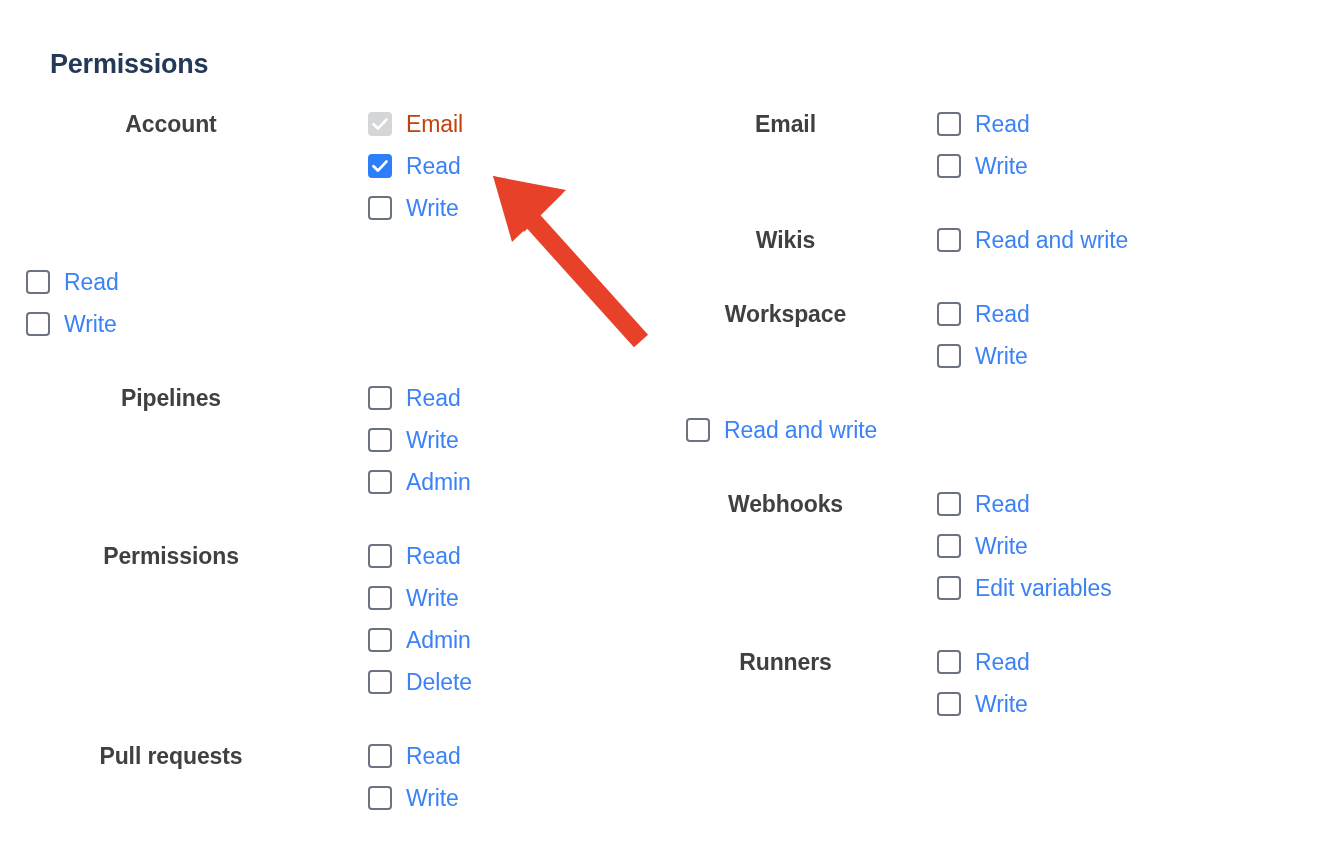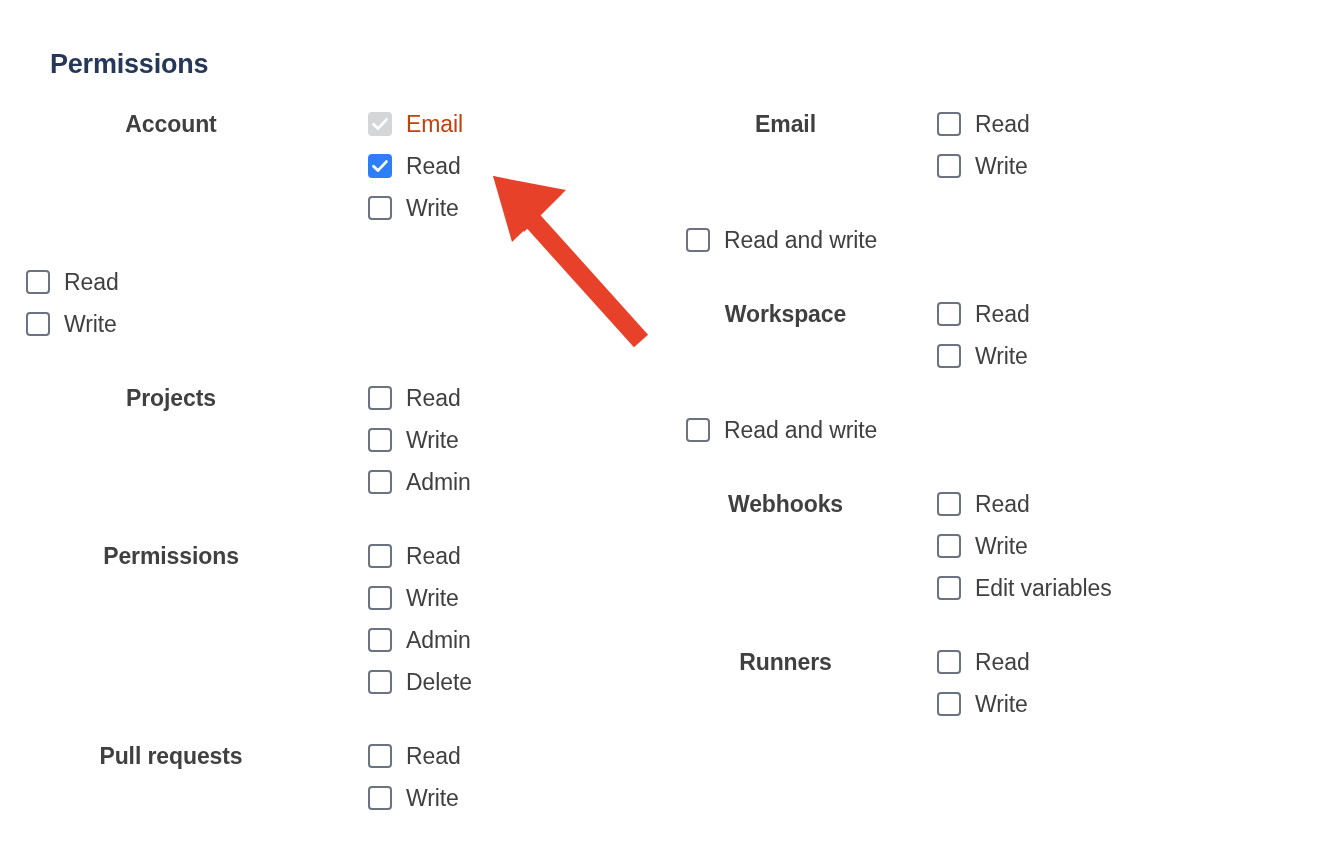--- a/index.html
+++ b/index.html
@@ -109,21 +109,21 @@
     left: 50%;
     top: 50%;
     transform: translate(-50%, -50%);
     width: 18px;
     height: 18px;
   }
 
   .option-label {
     margin-left: 14px;
     font-size: 23px;
-    color: #404040;
+    color: #3b82f6;
     line-height: 42px;
     letter-spacing: -0.1px;
     white-space: nowrap;
   }
   .option-label.muted { color: #c2410c; }
 
   
   .annotation-arrow {
     position: absolute;
     left: 0;
@@ -173,21 +173,21 @@
               <span class="cbox "></span>
               <span class="option-label">Read</span>
             </label>
             <label class="option-row">
               <span class="cbox "></span>
               <span class="option-label">Write</span>
             </label>
           </div>
         </div>
         <div class="perm-group">
-          <div class="group-label">Projects</div>
+          <div class="group-label">Pipelines</div>
           <div class="group-options">
             <label class="option-row">
               <span class="cbox "></span>
               <span class="option-label">Read</span>
             </label>
             <label class="option-row">
               <span class="cbox "></span>
               <span class="option-label">Write</span>
             </label>
             <label class="option-row">
@@ -239,20 +239,21 @@
               <span class="cbox "></span>
               <span class="option-label">Read</span>
             </label>
             <label class="option-row">
               <span class="cbox "></span>
               <span class="option-label">Write</span>
             </label>
           </div>
         </div>
         <div class="perm-group">
+          <div class="group-label">Wikis</div>
           <div class="group-options">
             <label class="option-row">
               <span class="cbox "></span>
               <span class="option-label">Read and write</span>
             </label>
           </div>
         </div>
         <div class="perm-group">
           <div class="group-label">Workspace</div>
           <div class="group-options">

